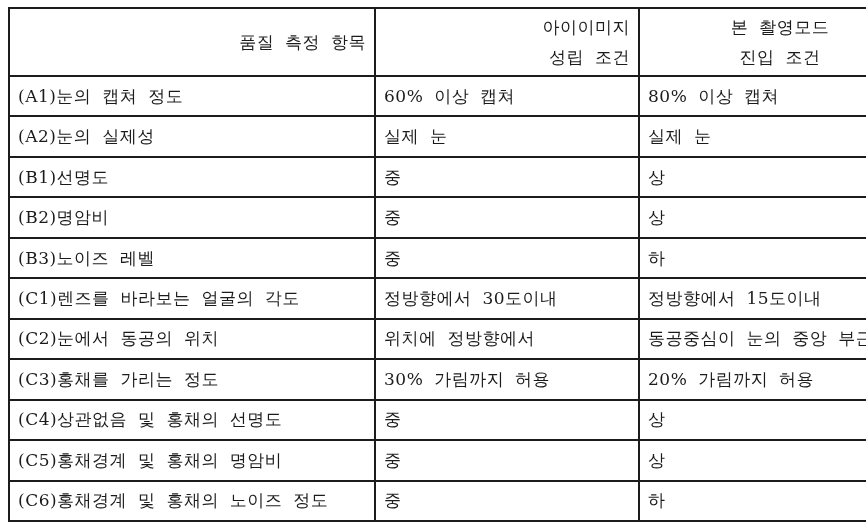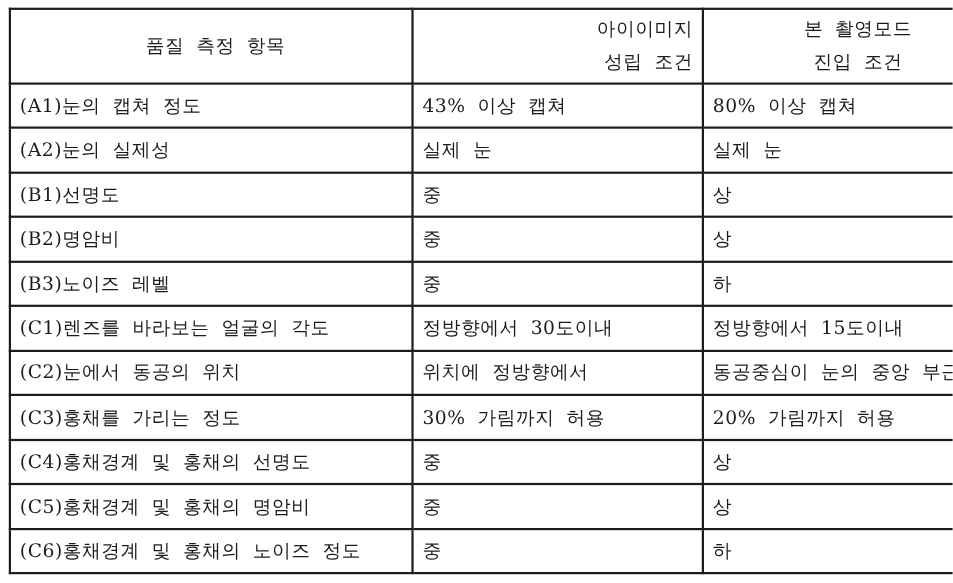--- a/index.html
+++ b/index.html
@@ -35,21 +35,21 @@
     overflow: hidden;
     white-space: nowrap;
     vertical-align: middle;
   }
   .doc-table thead tr {
     height: 68px;
   }
   .doc-table tbody tr {
     height: 40px;
   }
-  th.col-item   { width: 340px; text-align: center; padding-left: 16px; }
+  th.col-item   { width: 340px; text-align: right; padding-left: 16px; }
   th.col-cond   { width: 246px; text-align: right; }
   th.col-mode   { width: 264px; text-align: center; }
   .header-line {
     display: block;
     line-height: 30px;
   }
   td.cell-item,
   td.cell-cond,
   td.cell-mode {
     text-align: left;
@@ -71,21 +71,21 @@
       <th class="col-mode">
         <span class="header-line">본 촬영모드</span>
         <span class="header-line">진입 조건</span>
       </th>
     </tr>
   </thead>
   <tbody>
 
       <tr>
         <td class="cell-item">(A1)눈의 캡쳐 정도</td>
-        <td class="cell-cond">43% 이상 캡쳐</td>
+        <td class="cell-cond">60% 이상 캡쳐</td>
         <td class="cell-mode">80% 이상 캡쳐</td>
       </tr>
 
       <tr>
         <td class="cell-item">(A2)눈의 실제성</td>
         <td class="cell-cond">실제 눈</td>
         <td class="cell-mode">실제 눈</td>
       </tr>
 
       <tr>
@@ -118,21 +118,21 @@
         <td class="cell-mode">동공중심이 눈의 중앙 부근</td>
       </tr>
 
       <tr>
         <td class="cell-item">(C3)홍채를 가리는 정도</td>
         <td class="cell-cond">30% 가림까지 허용</td>
         <td class="cell-mode">20% 가림까지 허용</td>
       </tr>
 
       <tr>
-        <td class="cell-item">(C4)홍채경계 및 홍채의 선명도</td>
+        <td class="cell-item">(C4)상관없음 및 홍채의 선명도</td>
         <td class="cell-cond">중</td>
         <td class="cell-mode">상</td>
       </tr>
 
       <tr>
         <td class="cell-item">(C5)홍채경계 및 홍채의 명암비</td>
         <td class="cell-cond">중</td>
         <td class="cell-mode">상</td>
       </tr>
 

